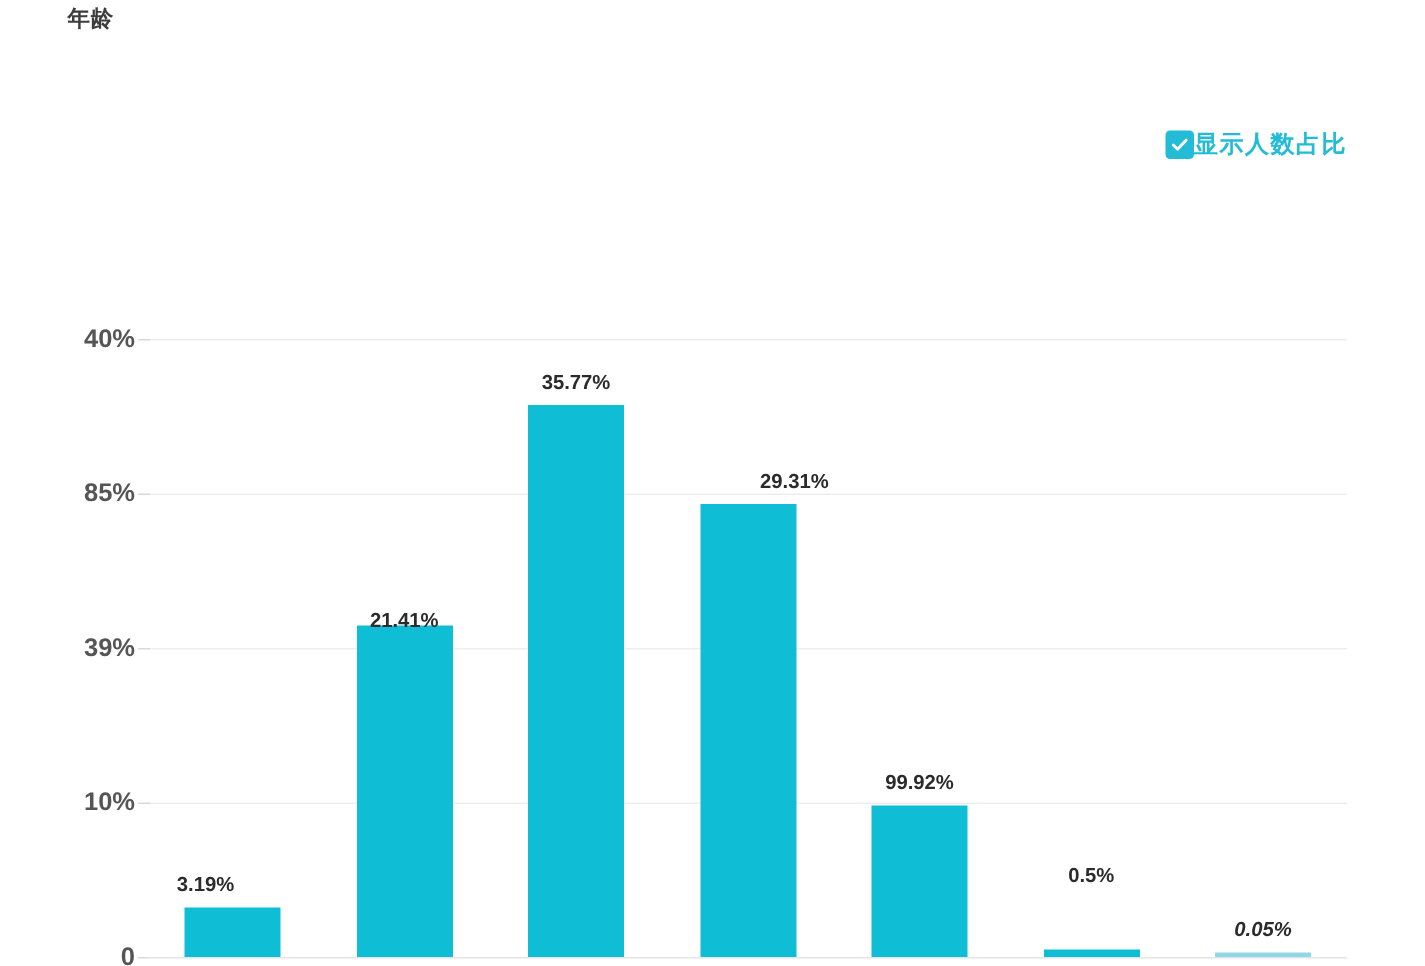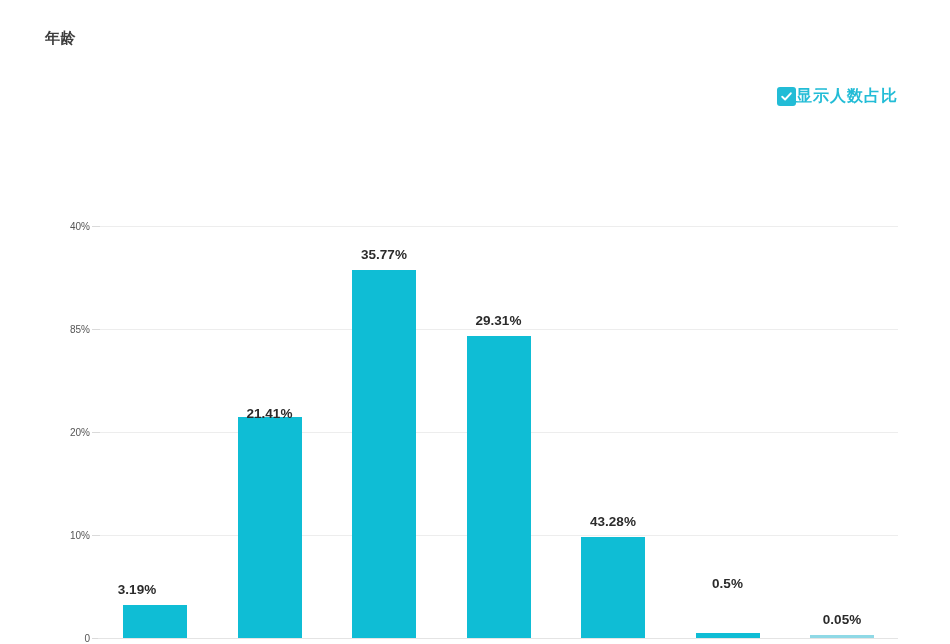--- a/index.html
+++ b/index.html
@@ -12,21 +12,21 @@
     background: #ffffff;
     font-family: "Liberation Sans", "DejaVu Sans", sans-serif;
     overflow: hidden;
     position: relative;
   }
 
   
   #chart-title {
     position: absolute;
     left: 45px;
-    top: 29px;
+    top: 3px;
     font-size: 15px;
     font-weight: bold;
     color: #3d3d3d;
     letter-spacing: 0.5px;
     white-space: nowrap;
   }
 
   
   #legend-toggle {
     position: absolute;
@@ -69,24 +69,25 @@
     left: 98px;
     width: 800px;
     height: 1px;
     background: #ededed;
   }
   .ytick {
     position: absolute;
     right: 0;
     width: 58px;
     text-align: right;
-    font-size: 10px;
+    font-size: 17px;
     color: #555555;
     transform: translateY(-50%);
     white-space: nowrap;
+    font-weight: bold;
   }
   .ytick-wrap {
     position: absolute;
     left: 0;
     width: 90px;
     height: 0;
   }
 
   .bar {
     position: absolute;
@@ -137,42 +138,42 @@
   <div id="yticks">
       <div class="ytick-wrap" style="top: 226px;">
         <div class="ytick">40%</div>
         <div style="position: absolute; left: 92px; top: 0px; width: 8px; height: 1px; background: rgb(218, 218, 218);"></div>
       </div>
       <div class="ytick-wrap" style="top: 329px;">
         <div class="ytick">85%</div>
         <div style="position: absolute; left: 92px; top: 0px; width: 8px; height: 1px; background: rgb(218, 218, 218);"></div>
       </div>
       <div class="ytick-wrap" style="top: 432px;">
-        <div class="ytick">20%</div>
+        <div class="ytick">39%</div>
         <div style="position: absolute; left: 92px; top: 0px; width: 8px; height: 1px; background: rgb(218, 218, 218);"></div>
       </div>
       <div class="ytick-wrap" style="top: 535px;">
         <div class="ytick">10%</div>
         <div style="position: absolute; left: 92px; top: 0px; width: 8px; height: 1px; background: rgb(218, 218, 218);"></div>
       </div>
       <div class="ytick-wrap" style="top: 638px;">
         <div class="ytick">0</div>
         <div style="position: absolute; left: 92px; top: 0px; width: 8px; height: 1px; background: rgb(218, 218, 218);"></div>
       </div>
     </div>
   <div id="axis-baseline"></div>
   <div id="bars">
       <div class="bar" title="3.19%" style="left: 123px; width: 64px; height: 32.857px; background: rgb(15, 189, 213);"></div>
       <div class="bar-label" style="left: 83px; width: 108px; top: 597.143px;">3.19%</div>
       <div class="bar" title="21.41%" style="left: 237.5px; width: 64px; height: 220.523px; background: rgb(15, 189, 213);"></div>
       <div class="bar-label" style="left: 215.5px; width: 108px; top: 421px;">21.41%</div>
       <div class="bar" title="35.77%" style="left: 352px; width: 64px; height: 368.431px; background: rgb(15, 189, 213);"></div>
       <div class="bar-label" style="left: 330px; width: 108px; top: 261.569px;">35.77%</div>
       <div class="bar" title="29.31%" style="left: 466.5px; width: 64px; height: 301.893px; background: rgb(15, 189, 213);"></div>
-      <div class="bar-label" style="left: 444.5px; width: 108px; top: 328.107px;">29.31%</div>
+      <div class="bar-label" style="left: 444.5px; width: 108px; top: 328.107px; text-align: right;">29.31%</div>
       <div class="bar" title="9.76%" style="left: 581px; width: 64px; height: 100.528px; background: rgb(15, 189, 213);"></div>
-      <div class="bar-label" style="left: 559px; width: 108px; top: 529.472px;">43.28%</div>
+      <div class="bar-label" style="left: 559px; width: 108px; top: 529.472px;">99.92%</div>
       <div class="bar" title="0.5%" style="left: 695.5px; width: 64px; height: 5.15px; background: rgb(15, 189, 213);"></div>
       <div class="bar-label" style="left: 673.5px; width: 108px; top: 591px;">0.5%</div>
       <div class="bar" title="0.05%" style="left: 810px; width: 64px; height: 3px; background: rgb(143, 217, 230);"></div>
-      <div class="bar-label" style="left: 788px; width: 108px; top: 627px;">0.05%</div>
+      <div class="bar-label" style="left: 788px; width: 108px; top: 627px; font-style: italic;">0.05%</div>
     </div>
 </div>
 
 </body></html>

